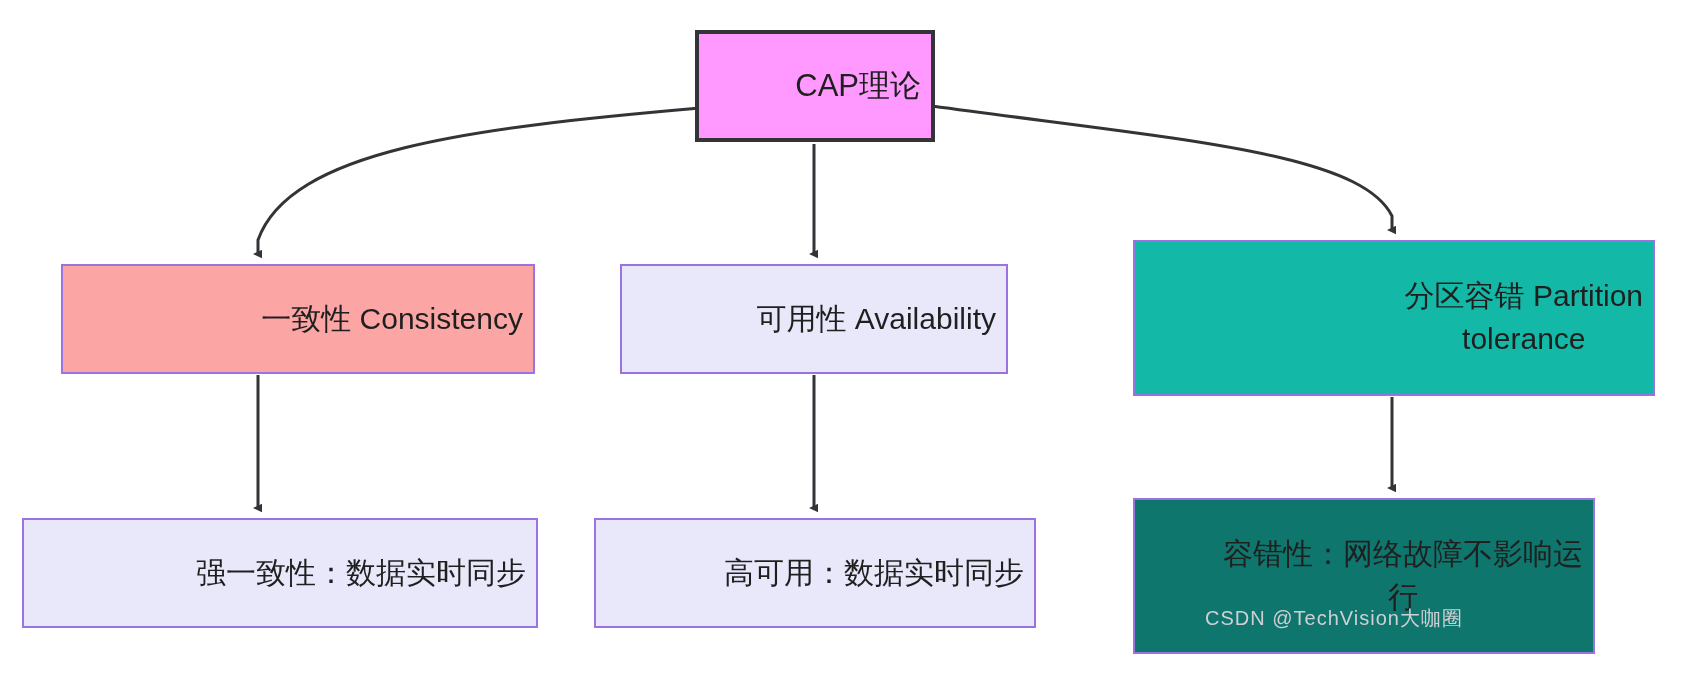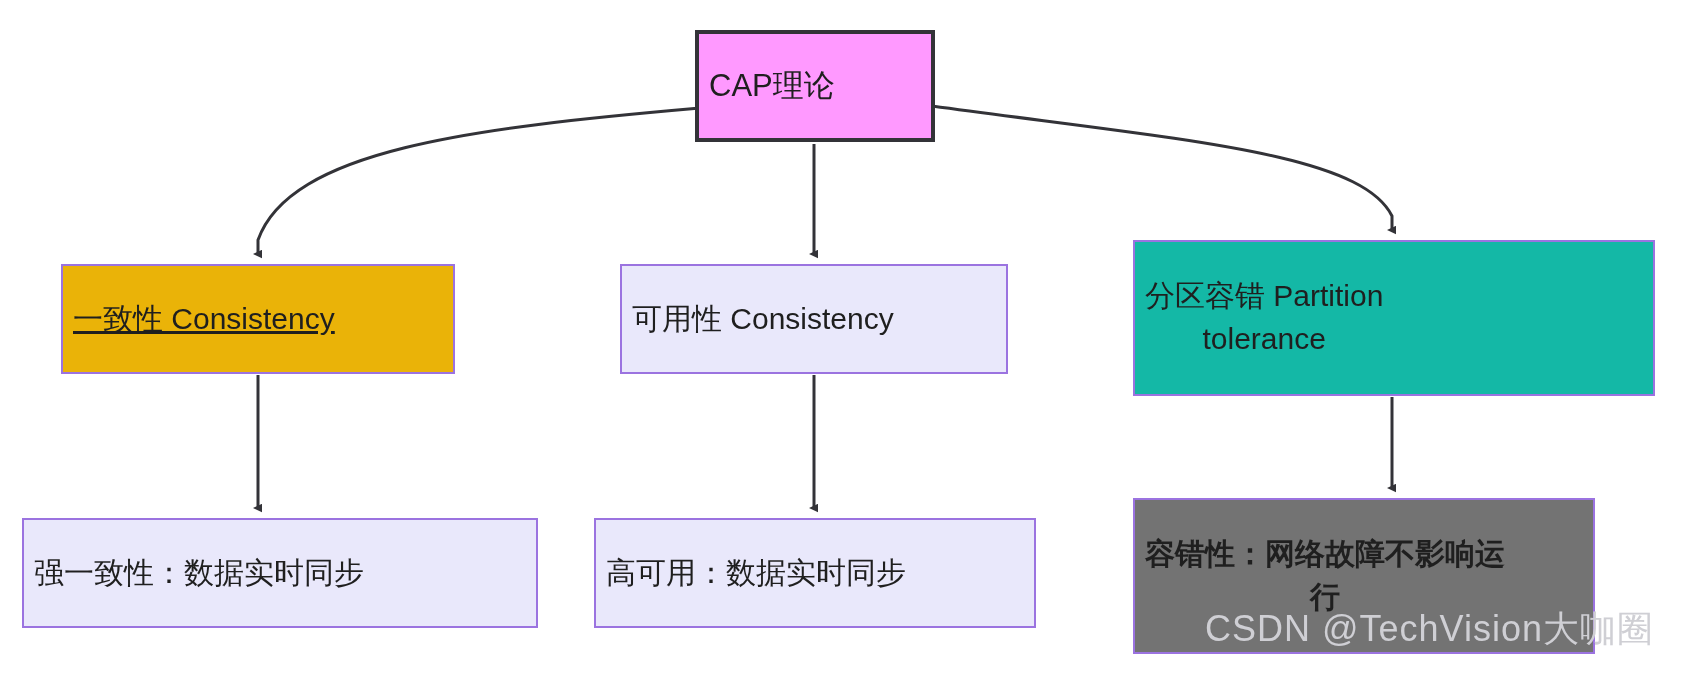--- a/index.html
+++ b/index.html
@@ -25,21 +25,21 @@
     top: 0;
     width: 1700px;
     height: 674px;
     pointer-events: none;
   }
   .node {
     position: absolute;
     box-sizing: border-box;
     display: flex;
     align-items: center;
-    justify-content: flex-start;
+    justify-content: flex-end;
     text-align: center;
     line-height: 1.42;
     color: #1f1f1f;
   }
   .node .node-label {
     display: block;
     padding: 0 10px;
     white-space: pre-line;
   }
   .node-root {
@@ -48,21 +48,21 @@
     font-size: 31px;
   }
   .node-branch,
   .node-leaf {
     background: #e9e8fb;
     border: 2px solid #9b73e0;
     font-size: 30px;
   }
   #watermark {
     position: absolute;
-    font-size: 36px;
+    font-size: 20px;
     color: #cfcfd4;
     letter-spacing: 1px;
     white-space: nowrap;
     user-select: none;
   }
 </style>
 </head>
 <body>
 
 <div id="diagram-root">
@@ -80,41 +80,41 @@
         <path d="M 258 375 L 258 508" fill="none" stroke="#333338" stroke-width="3" marker-end="url(#arrowhead)"></path>
         <path d="M 814 375 L 814 508" fill="none" stroke="#333338" stroke-width="3" marker-end="url(#arrowhead)"></path>
         <path d="M 1392 397 L 1392 488" fill="none" stroke="#333338" stroke-width="3" marker-end="url(#arrowhead)"></path>
       </g>
   </svg>
 
   <div class="node node-root" style="left: 695px; top: 30px; width: 240px; height: 112px; background: rgb(255, 153, 255); border-color: rgb(51, 51, 56);">
     <span class="node-label">CAP理论</span>
   </div>
 
-  <div class="node node-branch" style="left: 61px; top: 264px; width: 394px; height: 110px; background: #eab308; border-color: rgb(155, 115, 224); text-decoration: underline;">
+  <div class="node node-branch" style="left: 61px; top: 264px; width: 474px; height: 110px; background: #fca5a5; border-color: rgb(155, 115, 224);">
     <span class="node-label">一致性 Consistency</span>
   </div>
 
   <div class="node node-branch" style="left: 620px; top: 264px; width: 388px; height: 110px; background: rgb(233, 232, 251); border-color: rgb(155, 115, 224);">
-    <span class="node-label">可用性 Consistency</span>
+    <span class="node-label">可用性 Availability</span>
   </div>
 
   <div class="node node-branch" style="left: 1133px; top: 240px; width: 522px; height: 156px; background: #14b8a6; border-color: rgb(155, 115, 224);">
     <span class="node-label">分区容错 Partition
 tolerance</span>
   </div>
 
   <div class="node node-leaf" style="left: 22px; top: 518px; width: 516px; height: 110px; background: rgb(233, 232, 251); border-color: rgb(155, 115, 224);">
     <span class="node-label">强一致性：数据实时同步</span>
   </div>
 
   <div class="node node-leaf" style="left: 594px; top: 518px; width: 442px; height: 110px; background: rgb(233, 232, 251); border-color: rgb(155, 115, 224);">
     <span class="node-label">高可用：数据实时同步</span>
   </div>
 
-  <div class="node node-leaf" style="left: 1133px; top: 498px; width: 462px; height: 156px; background: #737373; border-color: rgb(155, 115, 224); font-weight: bold;">
+  <div class="node node-leaf" style="left: 1133px; top: 498px; width: 462px; height: 156px; background: #0f766e; border-color: rgb(155, 115, 224);">
     <span class="node-label">容错性：网络故障不影响运
 行</span>
   </div>
 
   <div id="watermark" style="left: 1205px; top: 605px; color: rgb(207, 207, 212);">CSDN @TechVision大咖圈</div>
 
 </div>
 
 </body></html>

